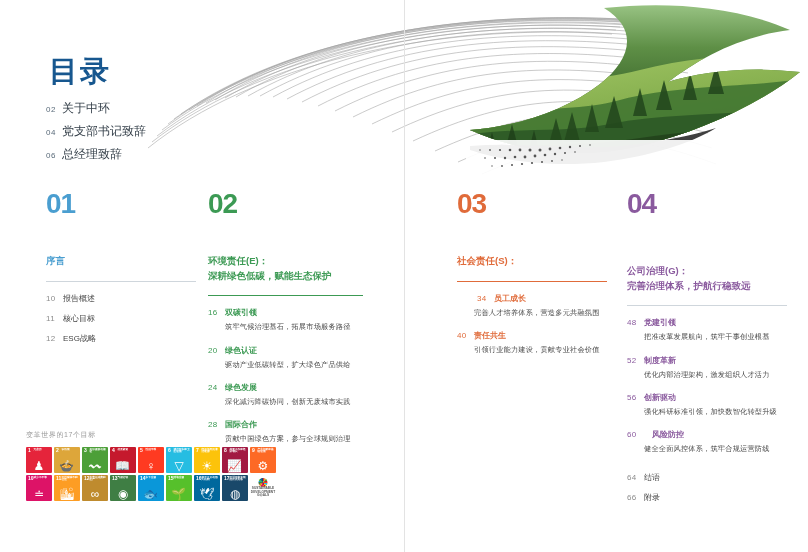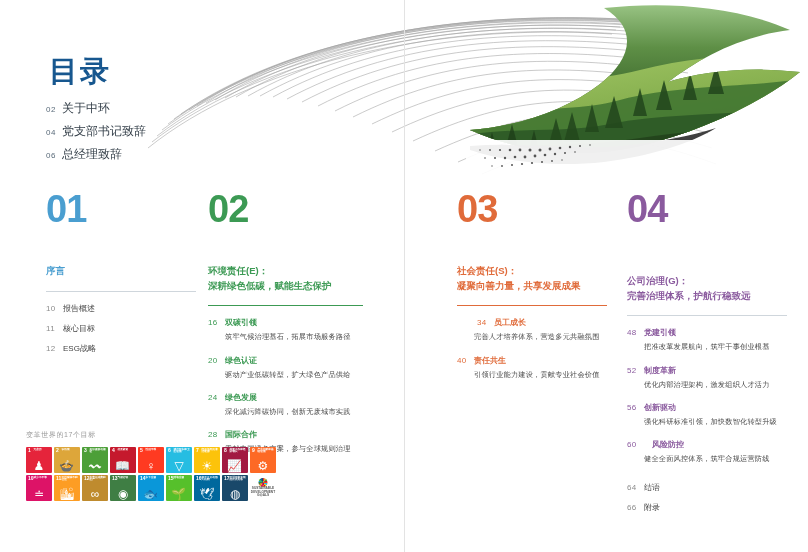--- a/index.html
+++ b/index.html
@@ -27,21 +27,21 @@
   .front-num{color:#5a6b7a;width:16px;flex:none;letter-spacing:.5px;}
   .front-label{color:#36414b;font-size:12px;}
 
   
   .col{position:absolute;top:190px;}
   .c1{left:46px;width:150px;}
   .c2{left:208px;width:155px;}
   .c3{left:457px;width:150px;}
   .c4{left:627px;width:160px;}
 
-  .big-num{font-size:38px;font-weight:bold;line-height:1;letter-spacing:-1px;}
+  .big-num{font-size:28px;font-weight:bold;line-height:1;letter-spacing:-1px;}
   .sec-title{margin-top:36px;font-size:9.5px;font-weight:bold;line-height:1.55;}
   .sec-rule{margin-top:12px;height:1px;width:100%;}
 
   .items{margin-top:11px;}
   .item{margin-bottom:12px;}
   .item-head{display:flex;align-items:baseline;font-size:8px;}
   .item-num{width:17px;flex:none;letter-spacing:.3px;}
   .item-name{font-weight:bold;font-size:8px;}
   .item-desc{margin-left:17px;margin-top:4px;font-size:7.2px;color:#4a4a4a;line-height:1.4;letter-spacing:.2px;}
 
@@ -264,21 +264,20 @@
         </div>
         <div class="item-desc">贡献中国绿色方案，参与全球规则治理</div>
       </div>
     </div>
   </div>
 
   <div class="col c3">
     <div class="big-num" style="color: rgb(224, 107, 58);">03</div>
     <div class="sec-title" style="color: rgb(224, 107, 58);">
       <div>社会责任(S)：</div>
-      <div>凝聚向善力量，共享发展成果</div>
     </div>
     <div class="sec-rule" style="background: rgb(224, 107, 58);"></div>
     <div class="items">
       <div class="item">
         <div class="item-head">
           <span class="item-num" style="color: rgb(224, 107, 58); margin-left: 20px;">34</span>
           <span class="item-name" style="color: rgb(224, 107, 58);">员工成长</span>
         </div>
         <div class="item-desc">完善人才培养体系，营造多元共融氛围</div>
       </div>

